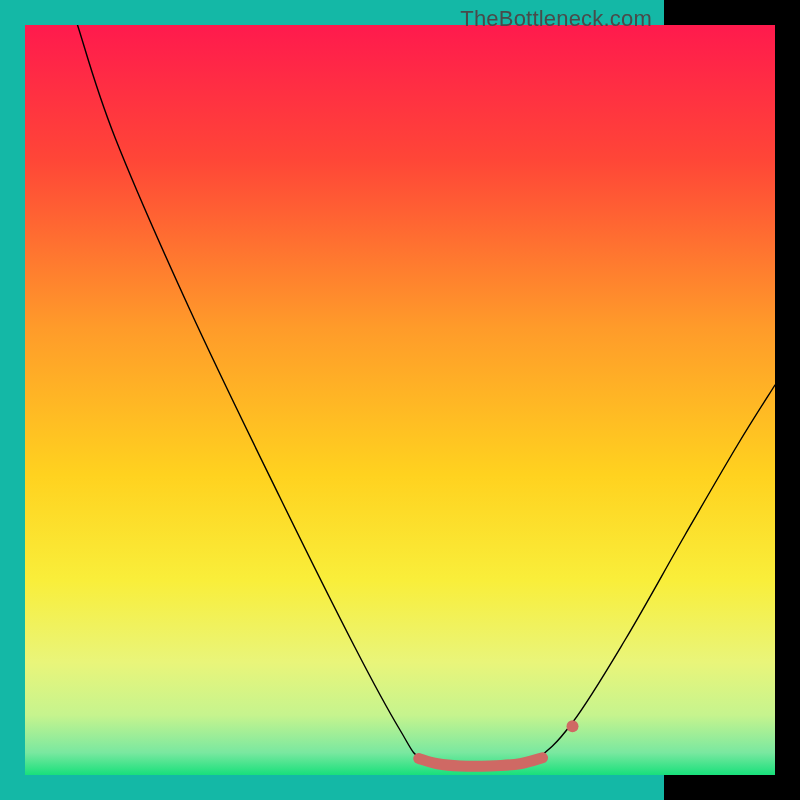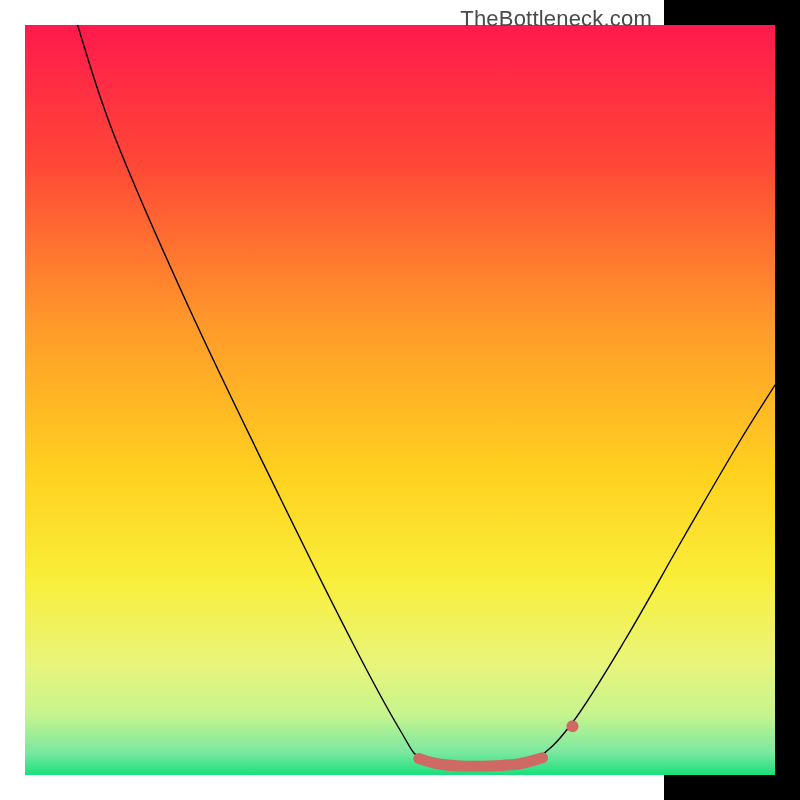--- a/index.html
+++ b/index.html
@@ -9,21 +9,21 @@
     height: 800px;
     background: #000;
     overflow: hidden;
     font-family: Arial, Helvetica, sans-serif;
   }
 
   .chart-container {
     position: relative;
     width: 664px;
     height: 800px;
-    background: #ffffff;
+    background: #14b8a6;
     text-align: right;
   }
 
   .attribution {
     position: absolute;
     top: 6px;
     right: 12px;
     color: #4a4a4a;
     font-size: 22px;
     font-weight: 500;

